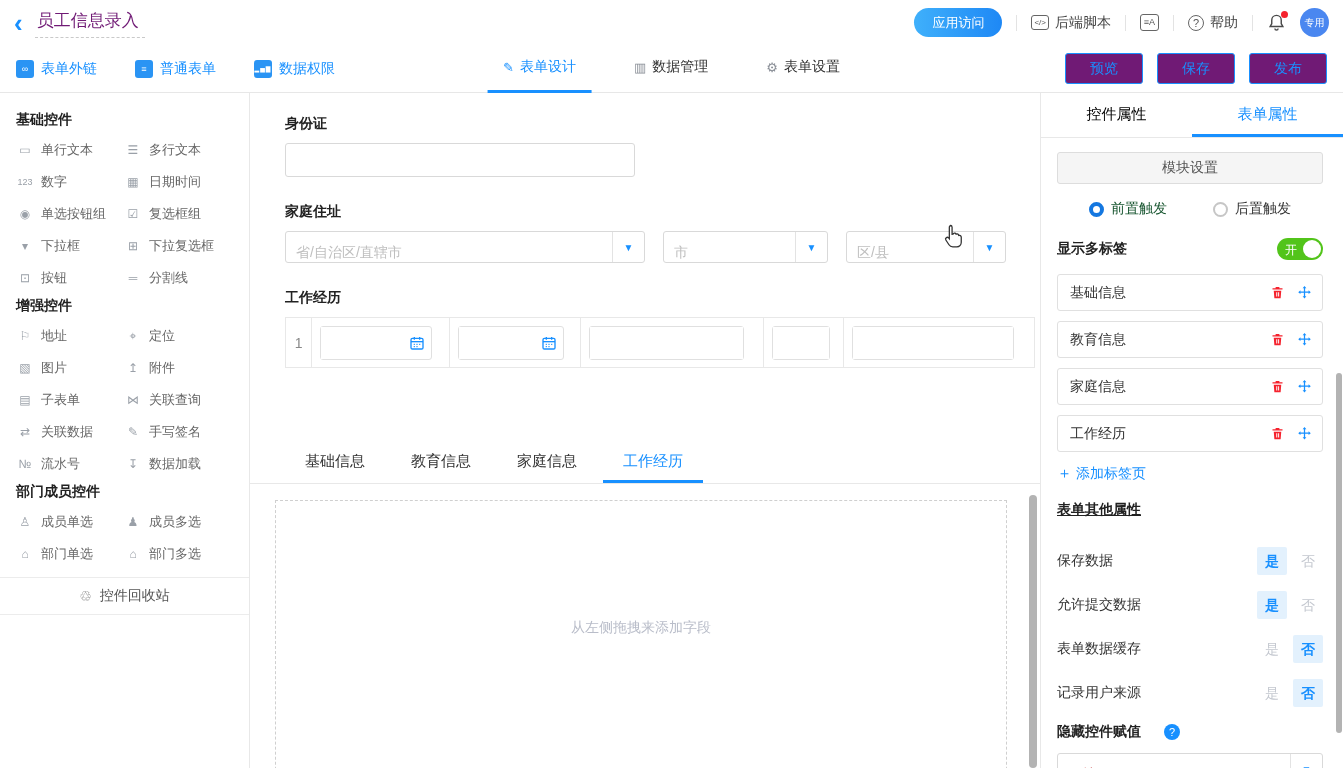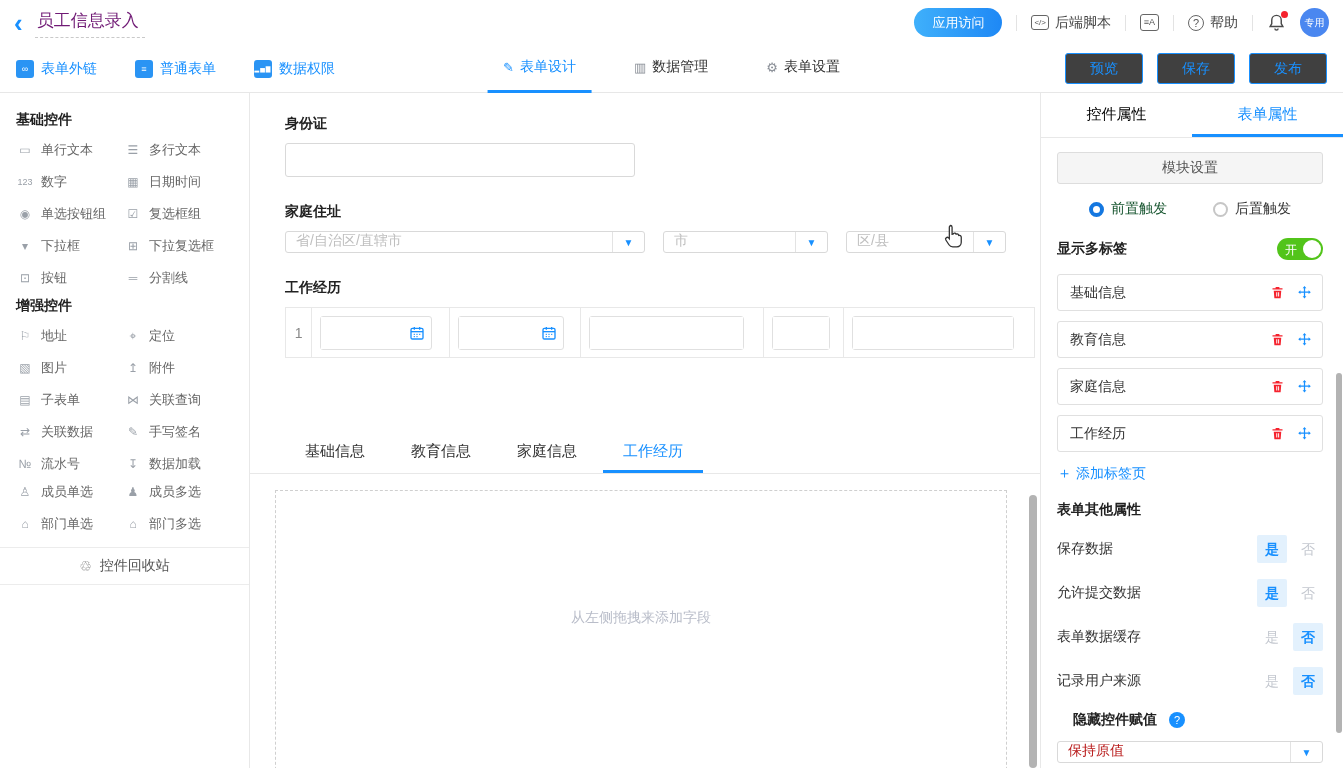--- a/index.html
+++ b/index.html
@@ -30,42 +30,42 @@
   .sub-left { display:flex; gap:38px; }
   .subitem { display:flex; align-items:center; gap:7px; color:#1890ff; cursor:pointer; }
   .sq { width:18px; height:18px; background:#2a94f4; border-radius:3px; color:#fff; font-size:9px;
     display:flex; align-items:center; justify-content:center; }
   .sub-center { position:absolute; left:50%; transform:translateX(-50%); display:flex; gap:26px; height:48px; }
   .mtab { display:flex; align-items:center; gap:6px; padding:0 16px; color:#333; cursor:pointer; border-bottom:3px solid transparent; }
   .mtab .g { color:#8a8f97; font-size:13px; }
   .mtab.active { color:#1890ff; border-bottom-color:#1890ff; }
   .mtab.active .g { color:#1890ff; }
   .sub-right { margin-left:auto; display:flex; gap:14px; }
-  .obtn { width:78px; height:31px; background:#404040; border:1px solid #1890ff; color:#1890ff;
+  .obtn { width:78px; height:31px; background:#701a75; border:1px solid #1890ff; color:#1890ff;
     border-radius:3px; font-size:14px; cursor:pointer; }
 
   
   .bodyrow { display:flex; height:675px; }
 
   
   .palette { width:250px; border-right:1px solid #e8e8e8; padding:18px 0 0 16px; background:#fff; }
   .ptitle { font-weight:bold; font-size:14px; color:#222; margin:10px 0 12px 0; }
   .pgrid { display:grid; grid-template-columns:108px 108px; row-gap:14px; margin-bottom:10px; }
   .pitem { display:flex; align-items:center; gap:7px; color:#666; font-size:13px; cursor:pointer; }
   .pitem .g { color:#9aa0a8; font-size:12px; width:18px; text-align:center; flex:none; }
   .recycle { border-top:1px solid #ececec; border-bottom:1px solid #ececec; margin:14px 0 0 -16px;
     height:38px; display:flex; align-items:center; justify-content:center; gap:8px; color:#555; cursor:pointer; }
   .recycle .g { color:#777; font-size:14px; }
 
   
   .canvas { flex:1; position:relative; background:#fff; padding:22px 0 0 35px; }
   .flabel { font-weight:bold; color:#222; margin-bottom:10px; }
   .tinput { width:350px; height:34px; border:1px solid #d9d9d9; border-radius:3px; background:#fff; }
   .addr-row { display:flex; gap:18px; }
-  .selbox { height:22px; border:1px solid #d9d9d9; border-radius:3px; display:flex; align-items:flex-start; cursor:pointer; background:#fff; }
+  .selbox { height:32px; border:1px solid #d9d9d9; border-radius:3px; display:flex; align-items:flex-end; cursor:pointer; background:#fff; }
   .selbox .ph { flex:1; padding:0 10px; color:#bfbfbf; white-space:nowrap; overflow:hidden; }
   .selbox .arr { width:32px; border-left:1px solid #e3e3e3; color:#1890ff; font-size:10px;
     display:flex; align-items:center; justify-content:center; align-self:stretch; }
   .gap26 { height:26px; }
   table.wtable { border-collapse:collapse; width:750px; }
   .wtable th, .wtable td { border:1px solid #e8e8e8; font-weight:normal; text-align:left; }
   .wtable th { height:37px; padding:0 12px; color:#333; font-size:14px; background:#fff; }
   .wtable td { height:50px; padding:0 8px; }
   .wtable td.idx { text-align:center; color:#888; }
   .cellinput { height:34px; border:1px solid #e0e0e0; border-radius:3px; background:#fff; display:flex; align-items:center; }
@@ -99,21 +99,21 @@
   .tagrow { border:1px solid #e0e0e0; border-radius:3px; height:37px; display:flex; align-items:center;
     padding:0 10px 0 12px; margin-bottom:10px; }
   .tagrow .lbl { flex:1; }
   .tagrow .ticon { display:flex; margin-left:12px; cursor:pointer; }
   .addtab { color:#1890ff; margin:12px 0 18px; cursor:pointer; font-size:14px; }
   .addtab .plus { font-size:15px; margin-right:4px; }
   .optrow { display:flex; align-items:center; margin-bottom:16px; }
   .optrow .lbl { flex:1; color:#333; }
   .yn { width:30px; height:28px; line-height:28px; text-align:center; border-radius:2px; color:#c3c7cf; cursor:pointer; margin-left:6px; font-size:14px; }
   .yn.sel { background:#e3f1fd; color:#1890ff; font-weight:bold; }
-  .hsec { display:flex; align-items:center; gap:12px; margin:6px 16px 12px; }
+  .hsec { display:flex; align-items:center; gap:23px; margin:6px 0 12px; }
   .qmark { width:16px; height:16px; background:#1890ff; color:#fff; border-radius:50%; font-size:11px;
     line-height:16px; text-align:center; }
   .wide-select { width:100%; }
   .inspector .vscroll { right:1px; top:280px; width:6px; height:360px; }
 
   .cursor-overlay { position:absolute; left:942px; top:224px; z-index:9; pointer-events:none; }
 </style>
 </head>
 <body>
 
@@ -268,20 +268,21 @@
         <span class="pitem">
             <span class="g">№</span>
             <span>流水号</span>
           </span>
         <span class="pitem">
             <span class="g">↧</span>
             <span>数据加载</span>
           </span>
       </div>
 
+      <div class="ptitle">部门成员控件</div>
       <div class="pgrid">
         <span class="pitem">
             <span class="g">♙</span>
             <span>成员单选</span>
           </span>
         <span class="pitem">
             <span class="g">♟</span>
             <span>成员多选</span>
           </span>
         <span class="pitem">
@@ -463,21 +464,21 @@
               <svg width="15" height="15" viewBox="0 0 24 24">
                 <path fill="#1890ff" d="M12 1.5 15 5h-2v5.5h5.5V8.5L22 11.5l-3.5 3v-2H13V18h2l-3 3.5L9 18h2v-5.5H5.5v2L2 11.5l3.5-3v2H11V5H9l3-3.5z"></path>
               </svg>
             </span>
         </div>
 
         <div class="addtab">
           <span class="plus">＋</span><span>添加标签页</span>
         </div>
 
-        <div class="sectitle" style="margin-bottom:16px;">表单其他属性</div>
+        <div class="sectitle" style="margin-bottom:28px;text-decoration:underline;">表单其他属性</div>
 
         <div class="optrow">
           <span class="lbl">保存数据</span>
           <span class="yn yes sel">是</span>
           <span class="yn no">否</span>
         </div>
         <div class="optrow">
           <span class="lbl">允许提交数据</span>
           <span class="yn yes sel">是</span>
           <span class="yn no">否</span>

